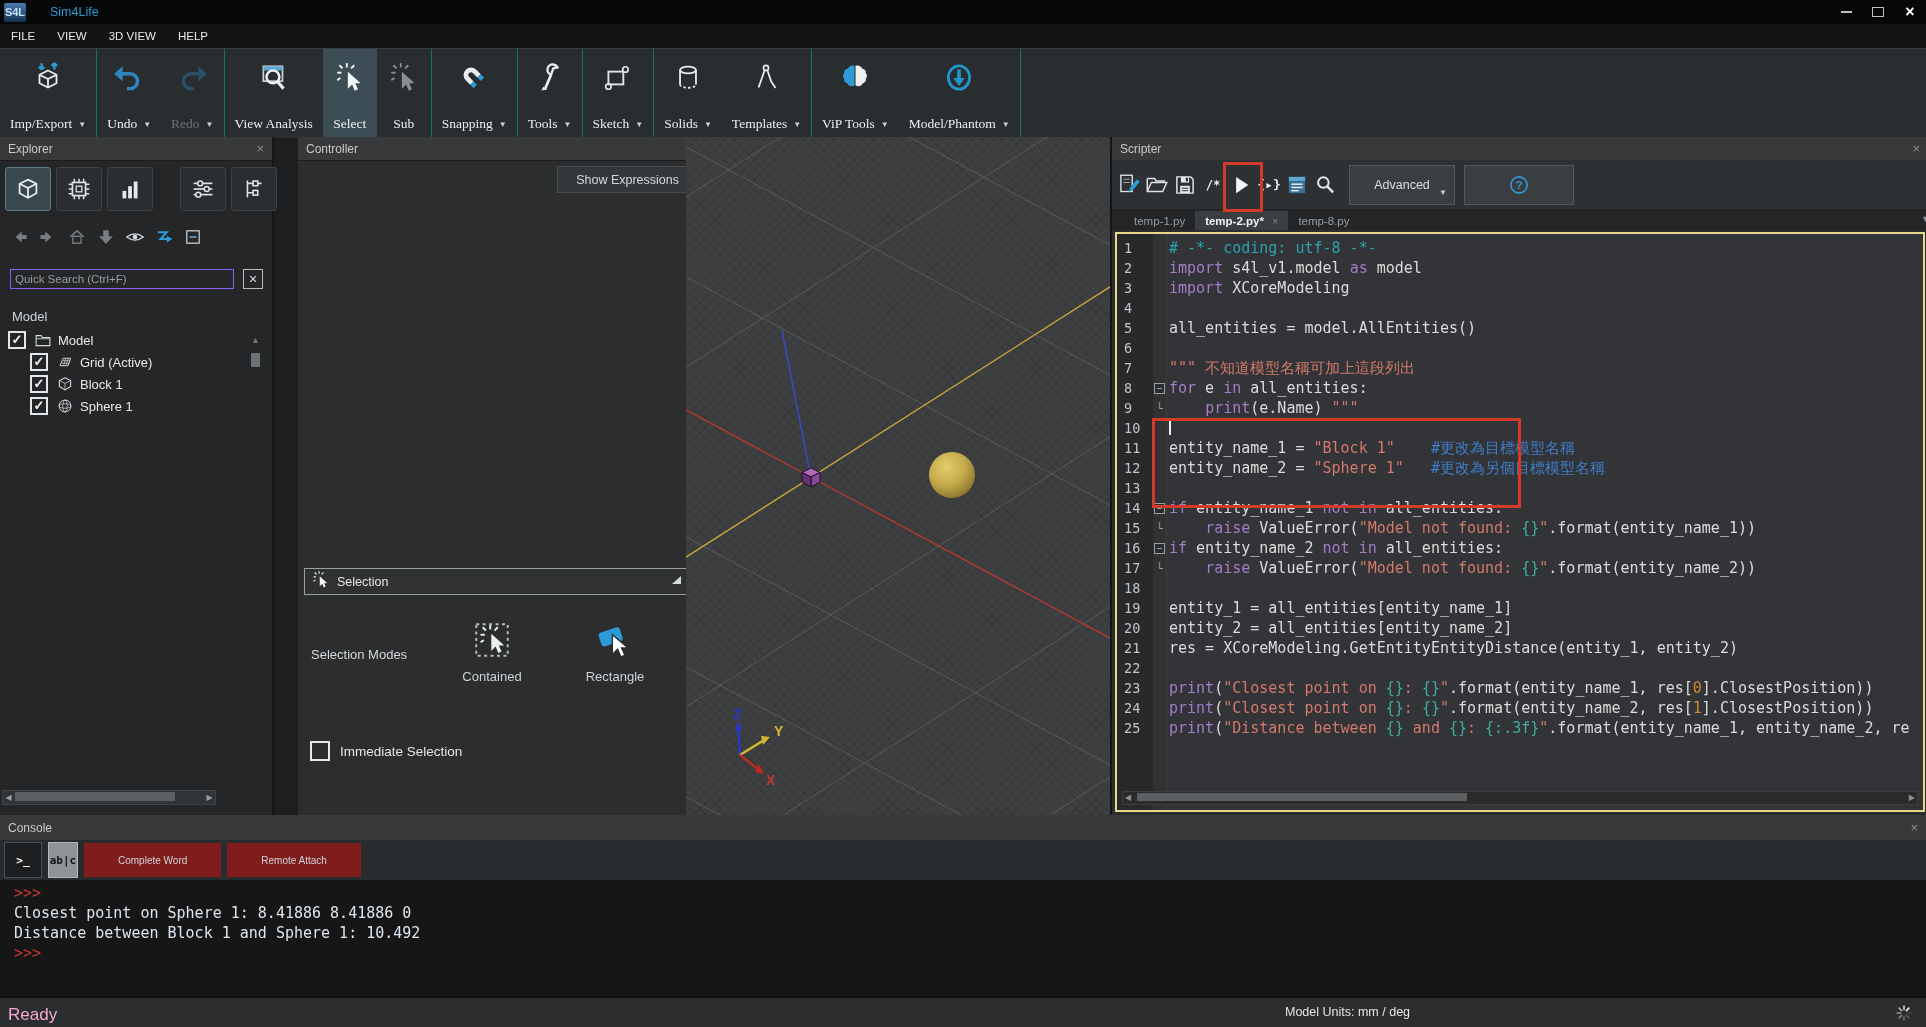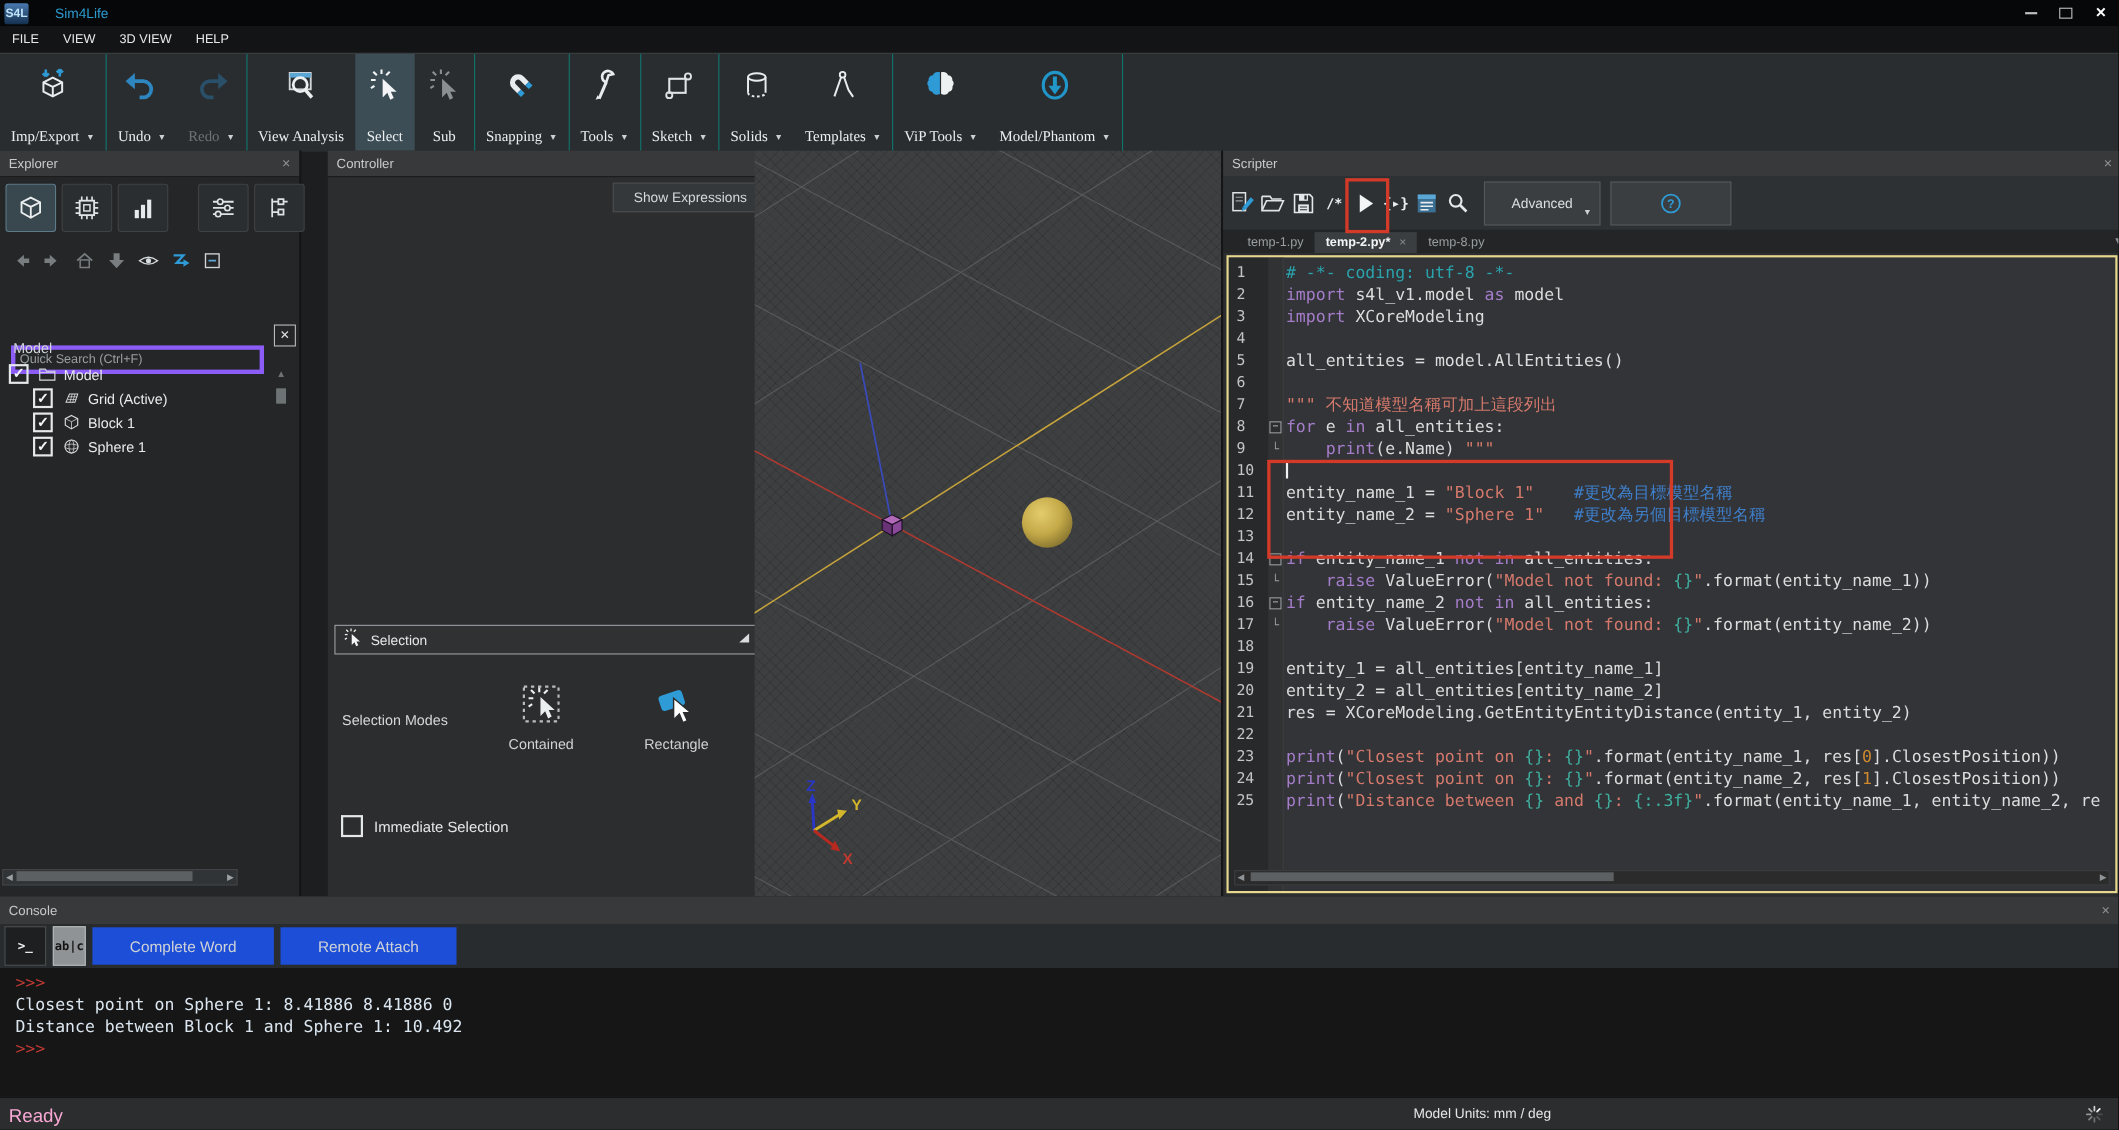--- a/index.html
+++ b/index.html
@@ -36,22 +36,22 @@
   
   #explorer{left:0;top:137px;width:272px;height:678px;background:#242628;border-right:2px solid #141516;}
   #exp-toolrow{position:absolute;left:5px;top:30px;display:flex;}
   .exp-btn{width:44px;height:42px;margin-right:5px;border:1px solid #3f4244;border-radius:3px;background:#2b2e30;
            display:flex;align-items:center;justify-content:center;}
   .exp-btn.active{background:#39474f;border-color:#5c7a88;}
   .exp-btn.gap{margin-left:22px;}
   #exp-navrow{position:absolute;left:8px;top:88px;display:flex;gap:7px;align-items:center;}
   .nav-ico{width:22px;height:24px;display:flex;align-items:center;justify-content:center;}
   #exp-searchrow{position:absolute;left:10px;top:132px;display:flex;align-items:center;}
-  #search-input{width:214px;height:18px;background:#242628;border:4px solid #8b5cf6;color:#b9bdbf;
-                font-size:11.5px;padding:0 4px;outline:none;margin-top:45px;}
+  #search-input{width:214px;height:18px;background:#242628;border:1px solid #8b5cf6;color:#b9bdbf;
+                font-size:11.5px;padding:0 4px;outline:none;}
   #search-input::placeholder{color:#9a9fa2;}
   #search-clear{width:18px;height:18px;border:1px solid #b9bdbf;margin-left:9px;display:flex;align-items:center;
                 justify-content:center;color:#d7dbdd;font-size:11px;}
   #exp-section{position:absolute;left:12px;top:172px;font-size:13px;color:#d2d6d8;}
   #exp-tree{position:absolute;left:0;top:192px;width:250px;}
   .tree-row{display:flex;align-items:center;height:22px;}
   .cb{width:14px;height:14px;border:2px solid #e4e8ea;display:flex;align-items:center;justify-content:center;flex:none;}
   .cb .tick{color:#f4f6f7;font-size:13px;font-weight:bold;line-height:10px;}
   .tree-ico{width:20px;height:20px;margin:0 5px 0 7px;flex:none;}
   .tree-lab{font-size:13px;color:#e8eaeb;white-space:nowrap;}
@@ -120,21 +120,21 @@
   #run-annot{left:111px;top:25px;width:34px;height:44px;}
   #code-annot{left:40px;top:281px;width:363px;height:84px;}
   
   #console{left:0;top:815px;width:1926px;height:182px;background:#292c2e;}
   #console .panel-header{height:25px;}
   #con-toolbar{position:absolute;left:0;top:25px;width:1926px;height:40px;background:#292c2e;display:flex;align-items:center;
                padding-left:4px;gap:6px;}
   #btn-terminal{width:36px;height:34px;background:#1d1f21;border:1px solid #4d5052;display:flex;align-items:center;justify-content:center;}
   #btn-abc{width:28px;height:34px;background:#8f9395;border:1px solid #b5b8ba;display:flex;align-items:center;justify-content:center;
            color:#141414;font-size:11px;font-weight:bold;font-family:"DejaVu Sans Mono",monospace;}
-  .con-btn{height:34px;padding:0 34px;background:#1d4ed8;color:#cfd3d5;font-size:14px;display:flex;align-items:center;}
+  .con-btn{height:34px;padding:0 34px;background:#7f1d1d;color:#cfd3d5;font-size:10px;display:flex;align-items:center;}
   #con-output{position:absolute;left:0;top:65px;width:1926px;height:117px;background:#161616;padding:3px 0 0 14px;box-sizing:border-box;}
   .con-line{font-family:"DejaVu Sans Mono",monospace;font-size:15px;line-height:20px;white-space:pre;}
   .con-line.prompt{color:#c03a34;}
   .con-line.out{color:#dce6f0;}
   
   #statusbar{position:absolute;left:0;top:997px;width:1926px;height:30px;background:#2b2d2e;border-top:1px solid #101010;}
   #status-ready{position:absolute;left:8px;top:7px;font-size:17px;color:#f9a8d4;text-align:center;}
   #status-units{position:absolute;left:1285px;top:7px;font-size:12.5px;color:#e4e6e8;}
   #status-spinner{position:absolute;right:12px;top:5px;}
 </style>

